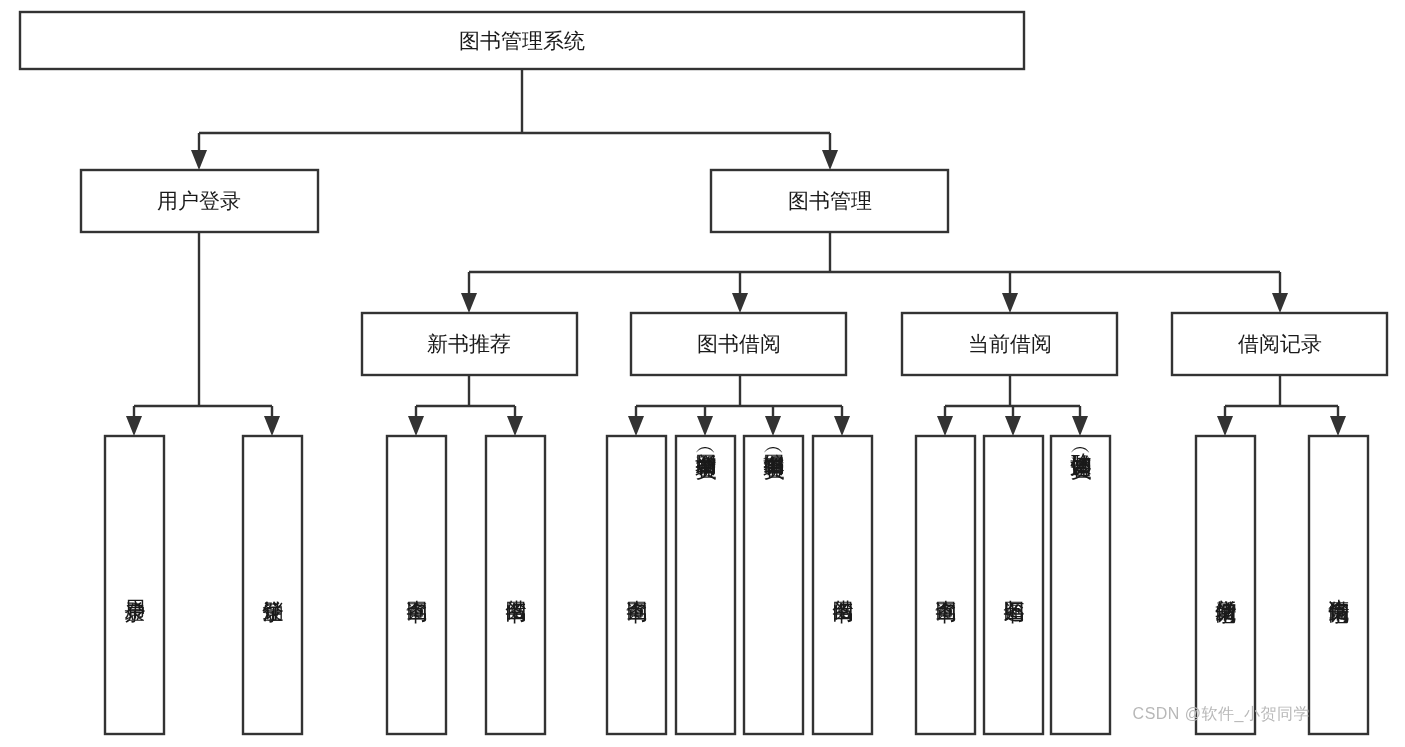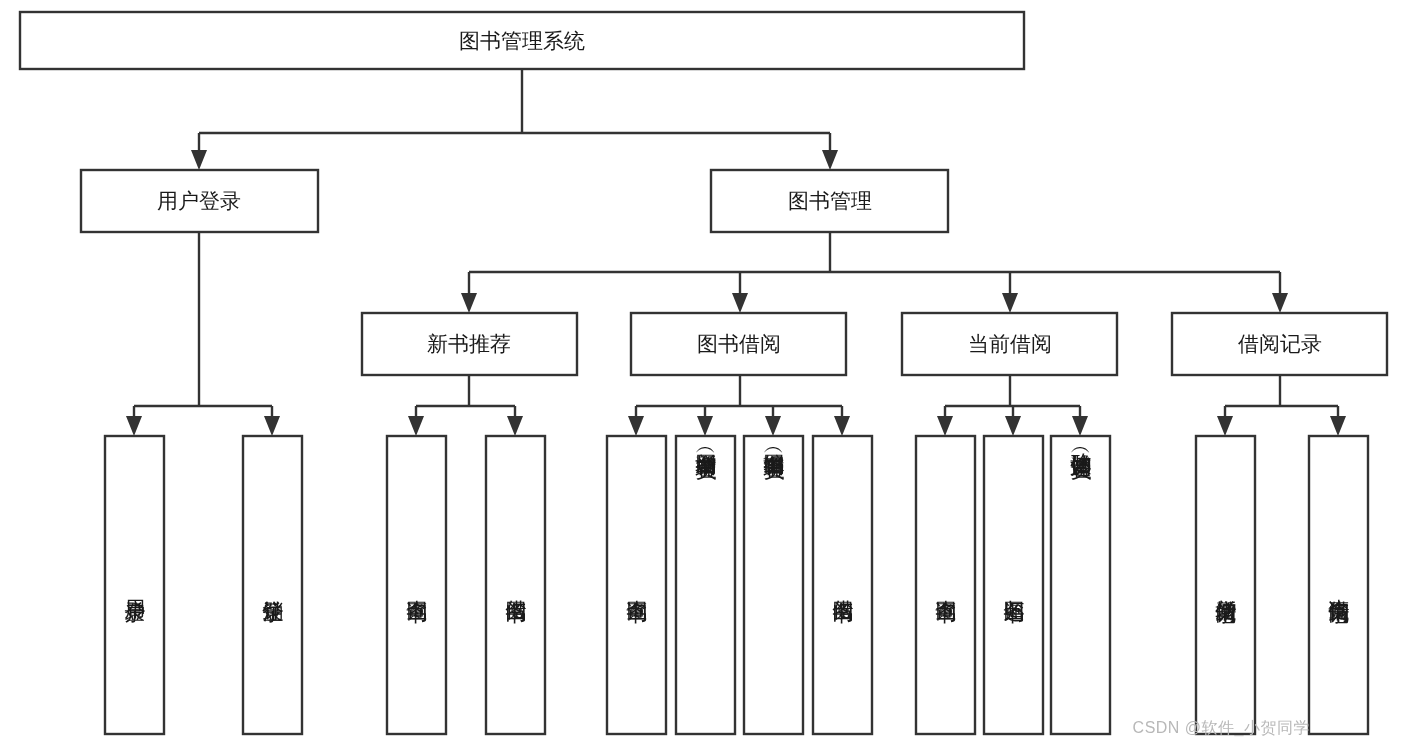--- a/index.html
+++ b/index.html
@@ -60,21 +60,21 @@
     font-family: "Liberation Sans", "DejaVu Sans", sans-serif;
     font-size: 21px;
     line-height: 1.28;
     color: #1a1a1a;
     letter-spacing: 1px;
     white-space: nowrap;
   }
   .watermark {
     position: absolute;
     right: 8px;
-    bottom: 8px;
+    bottom: 22px;
     font-family: "Liberation Sans", "DejaVu Sans", sans-serif;
     font-size: 16px;
     color: #b8b8b8;
     letter-spacing: 0.5px;
     white-space: nowrap;
   }
 </style>
 </head>
 <body>
 

